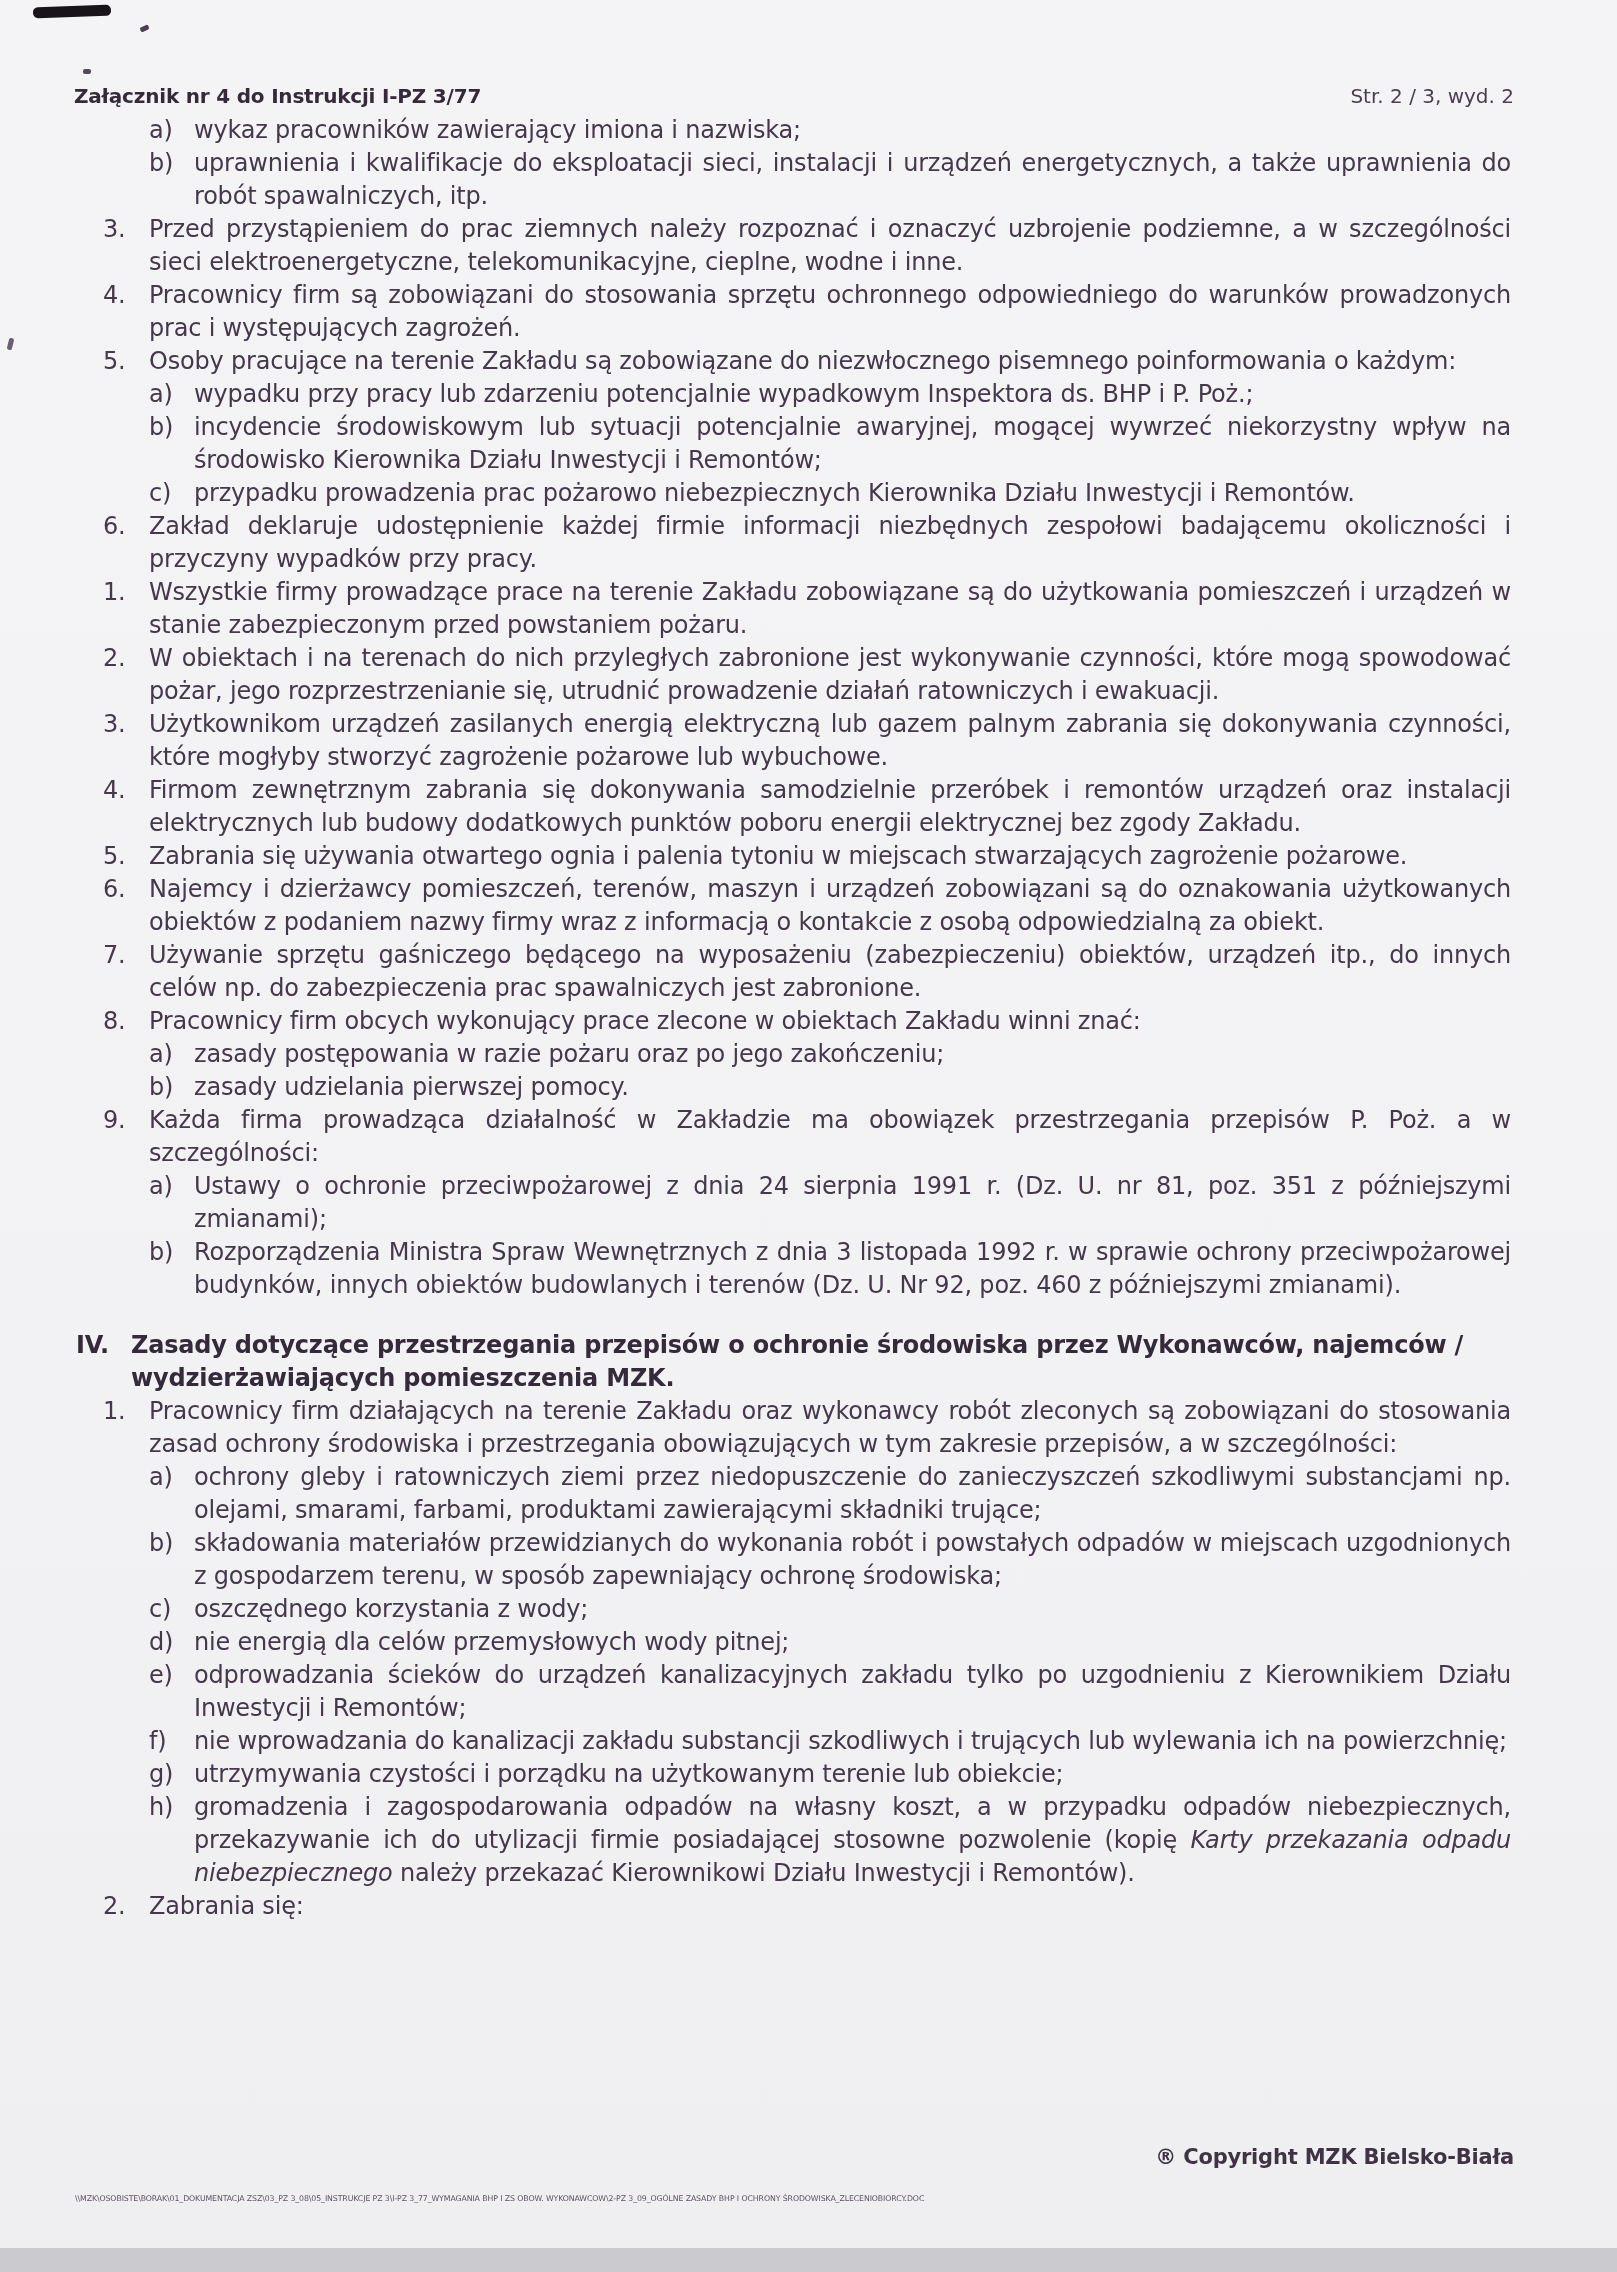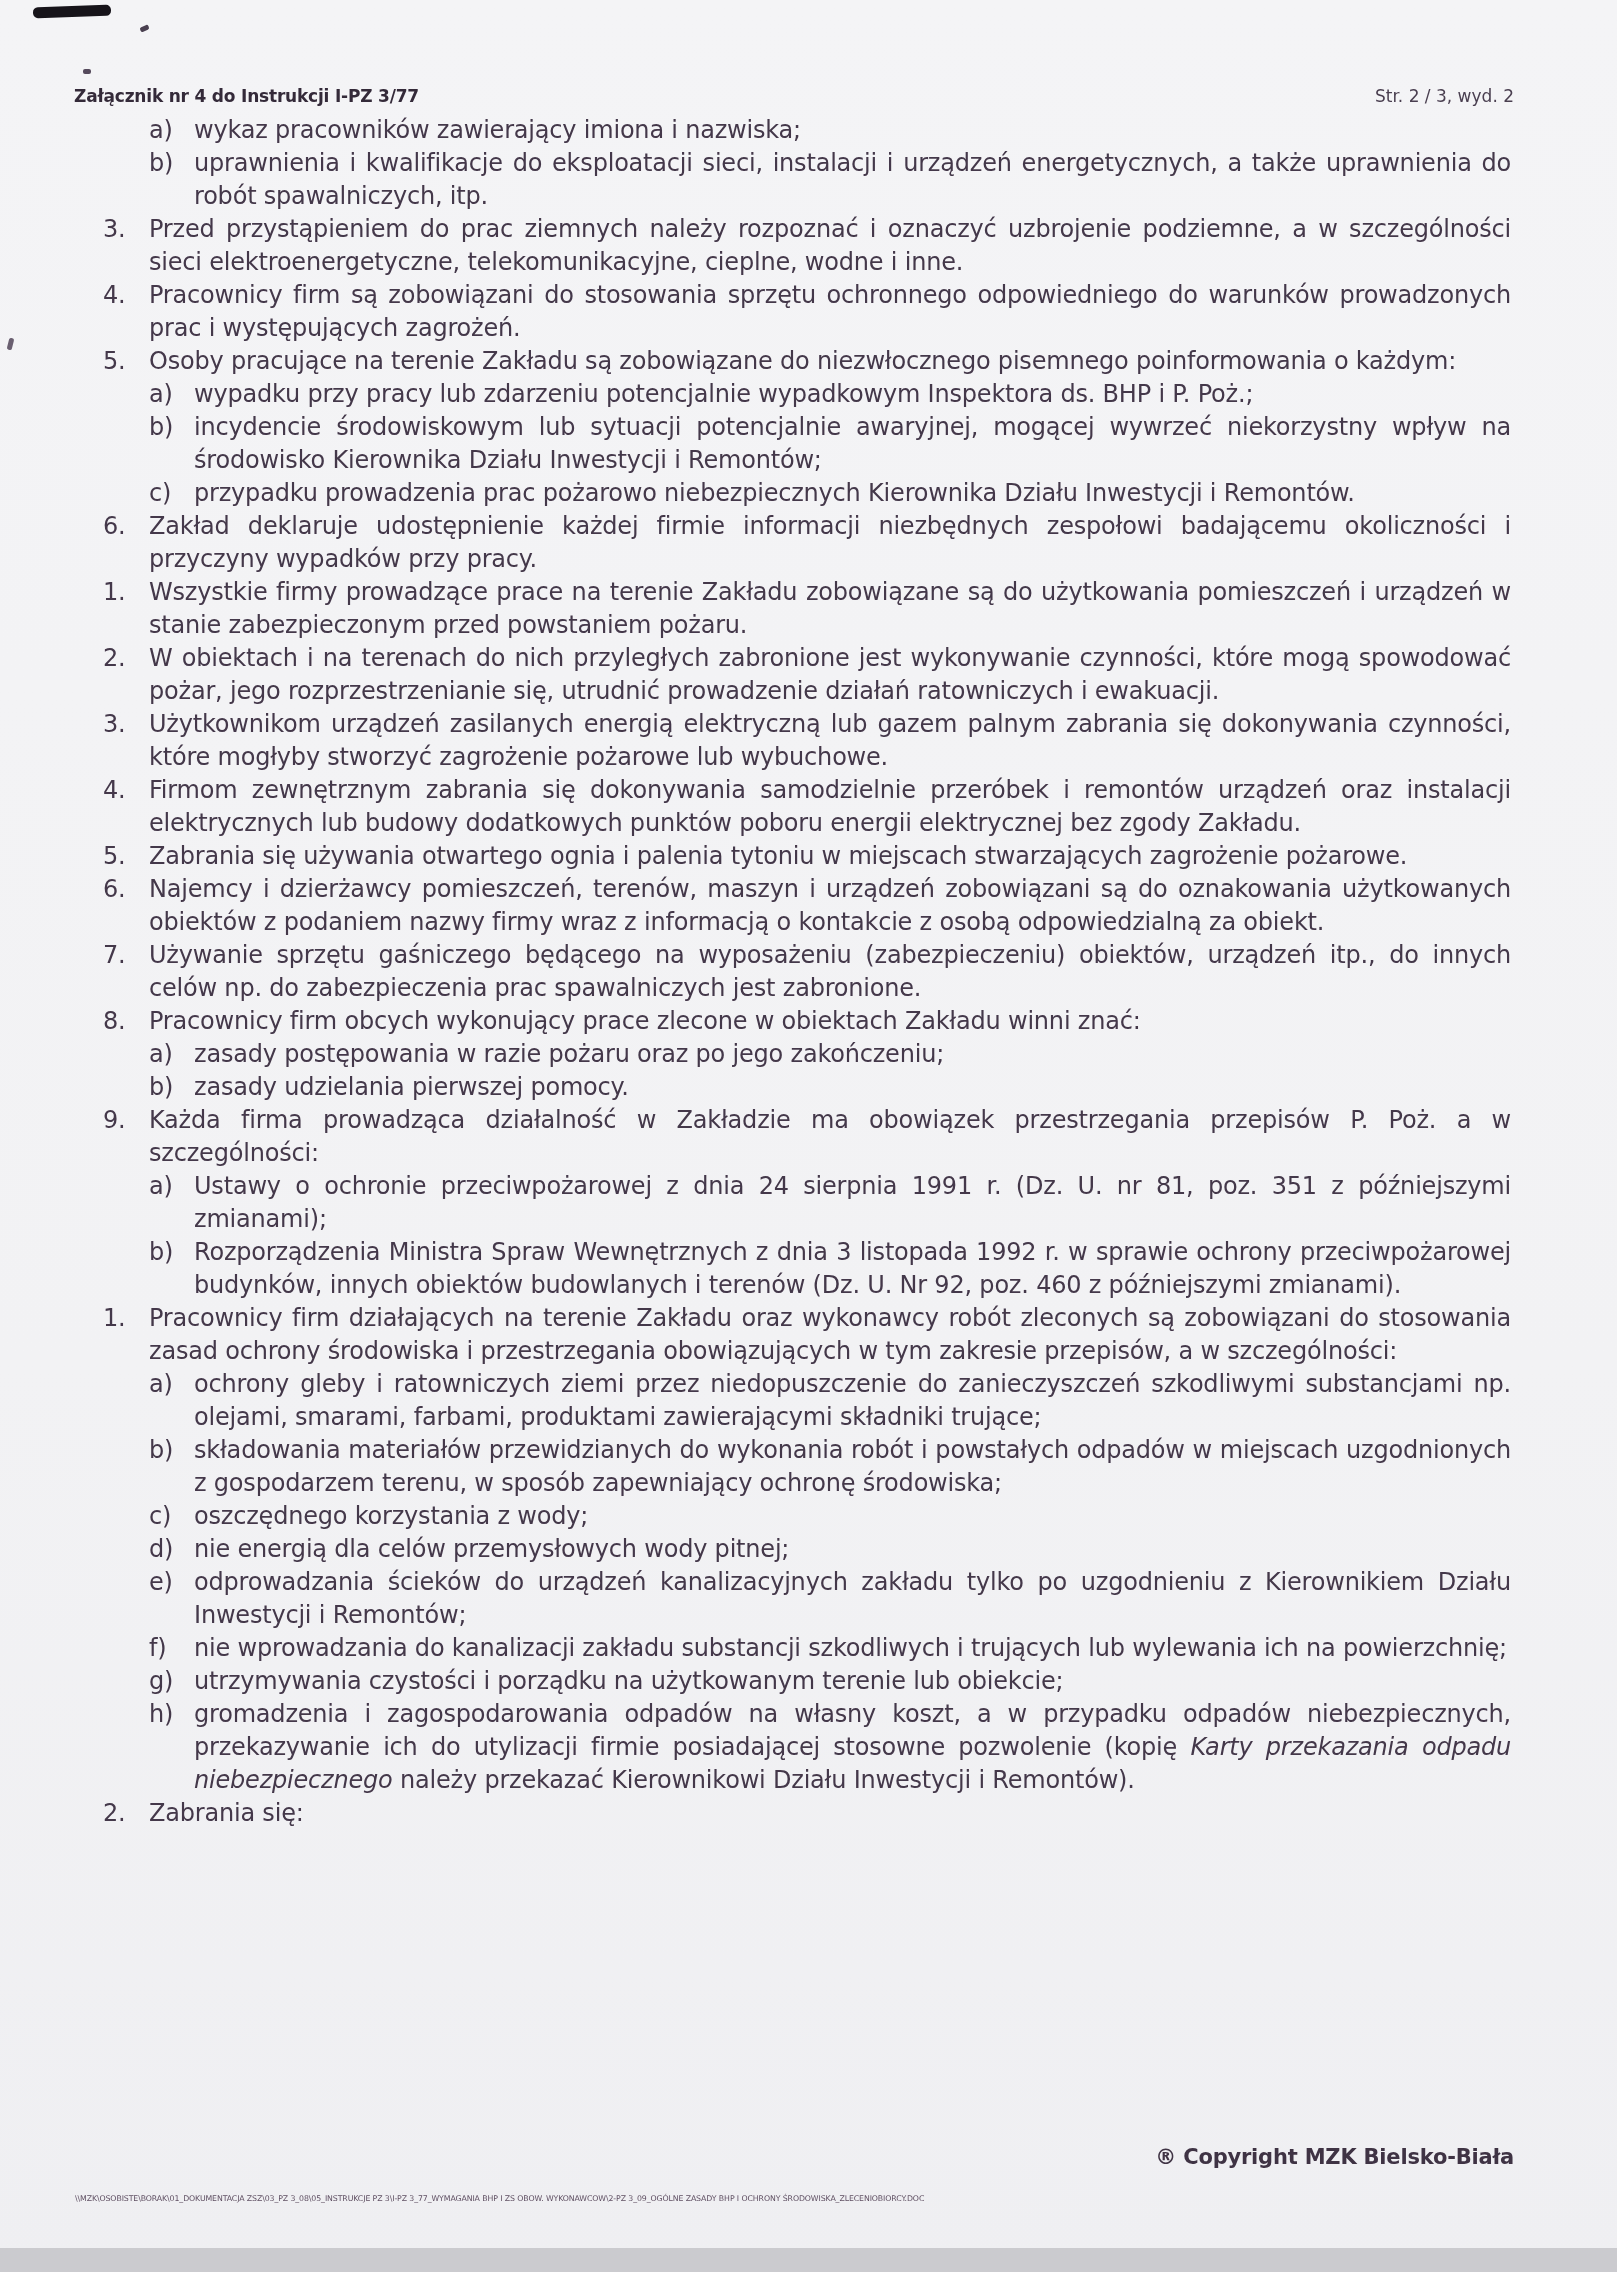--- a/index.html
+++ b/index.html
@@ -22,21 +22,21 @@
   
   .artifact{position:absolute;background:#17141a;}
   .art-dash{left:33px;top:5.9px;width:78px;height:10.8px;border-radius:4.9px;transform:rotate(-2deg);}
   .art-tick1{left:140px;top:25.5px;width:8.8px;height:4.9px;background:#4a4050;transform:rotate(-25deg);border-radius:2px;}
   .art-tick2{left:83px;top:69px;width:7.8px;height:4.9px;background:#554a5c;border-radius:2px;}
   .art-tick3{left:7.8px;top:338px;width:4.9px;height:11.8px;background:#6a5f70;border-radius:2px;transform:rotate(14deg);}
   
   .page-header{
     position:absolute;left:74px;right:103px;top:82px;
     display:flex;justify-content:space-between;align-items:center;
-    font-size:17px;line-height:29px;
+    font-size:20px;line-height:29px;
   }
   .doc-ref{font-weight:700;color:var(--ink_bold);letter-spacing:-0.2px;}
   .page-info{font-weight:400;color:#4a3f50;}
   
   .doc-body{position:absolute;left:0;right:0;top:114px;font-size:24px;line-height:33px;letter-spacing:-0.2px;}
   .block{display:flex;margin:0 106px 0 103px;}
   .block .label{flex:0 0 46px;}
   .block .text{flex:1;text-align:justify;}
   .block.li2{margin-left:149px;}
   .block.li2 .label{flex:0 0 45px;}
@@ -152,20 +152,24 @@
         <span class="text">Każda firma prowadząca działalność w Zakładzie ma obowiązek przestrzegania przepisów P. Poż. a w szczególności:</span>
       </div>
       <div class="block li2">
         <span class="label">a)</span>
         <span class="text">Ustawy o ochronie przeciwpożarowej z dnia 24 sierpnia 1991 r. (Dz. U. nr 81, poz. 351 z późniejszymi zmianami);</span>
       </div>
       <div class="block li2">
         <span class="label">b)</span>
         <span class="text">Rozporządzenia Ministra Spraw Wewnętrznych z dnia 3 listopada 1992 r. w sprawie ochrony przeciwpożarowej budynków, innych obiektów budowlanych i terenów (Dz. U. Nr 92, poz. 460 z późniejszymi zmianami).</span>
       </div>
+      <div class="block heading">
+        <span class="label">IV.</span>
+        <span class="text">Zasady dotyczące przestrzegania przepisów o ochronie środowiska przez Wykonawców, najemców / wydzierżawiających pomieszczenia MZK.</span>
+      </div>
       <div class="block li1">
         <span class="label">1.</span>
         <span class="text">Pracownicy firm działających na terenie Zakładu oraz wykonawcy robót zleconych są zobowiązani do stosowania zasad ochrony środowiska i przestrzegania obowiązujących w tym zakresie przepisów, a w szczególności:</span>
       </div>
       <div class="block li2">
         <span class="label">a)</span>
         <span class="text">ochrony gleby i ratowniczych ziemi przez niedopuszczenie do zanieczyszczeń szkodliwymi substancjami np. olejami, smarami, farbami, produktami zawierającymi składniki trujące;</span>
       </div>
       <div class="block li2">
         <span class="label">b)</span>

